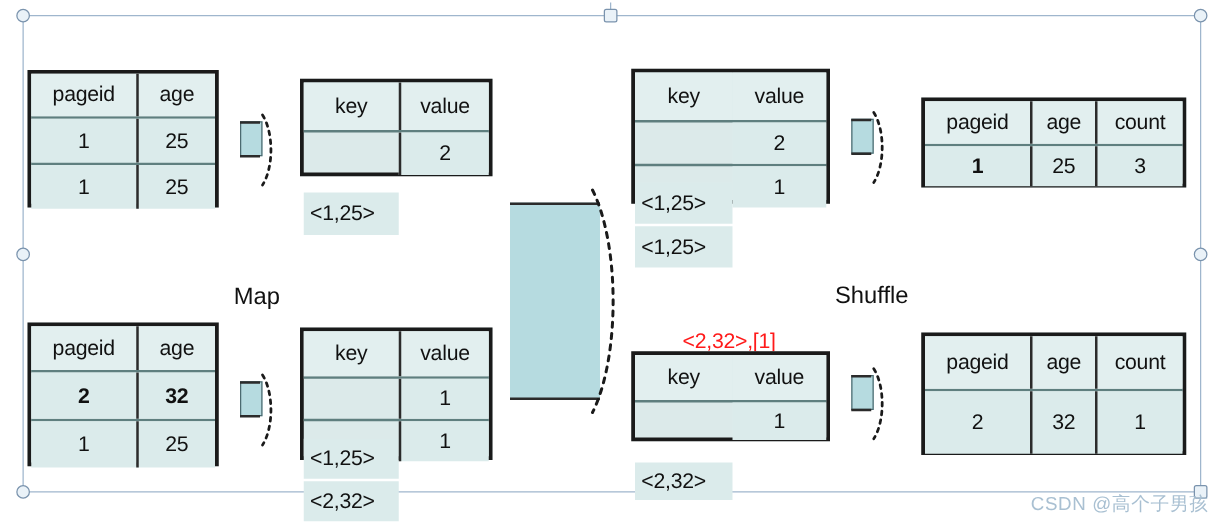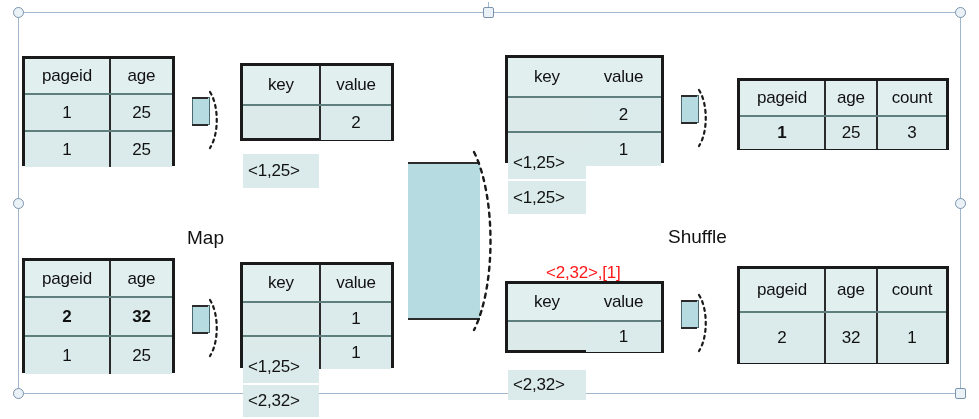--- a/index.html
+++ b/index.html
@@ -343,14 +343,15 @@
       <div class="cell hdr" style="width:52px; height:100%;">age</div>
       <div class="cell hdr" style="width:70px; height:100%;">count</div>
     </div>
     <div class="trow" style="height:50px;">
       <div class="cell" style="width:84px; height:100%;">2</div>
       <div class="cell" style="width:52px; height:100%;">32</div>
       <div class="cell" style="width:70px; height:100%;">1</div>
     </div>
   </div>
 
+  <div id="watermark">CSDN @高个子男孩</div>
 
 </div>
 
 </body></html>

